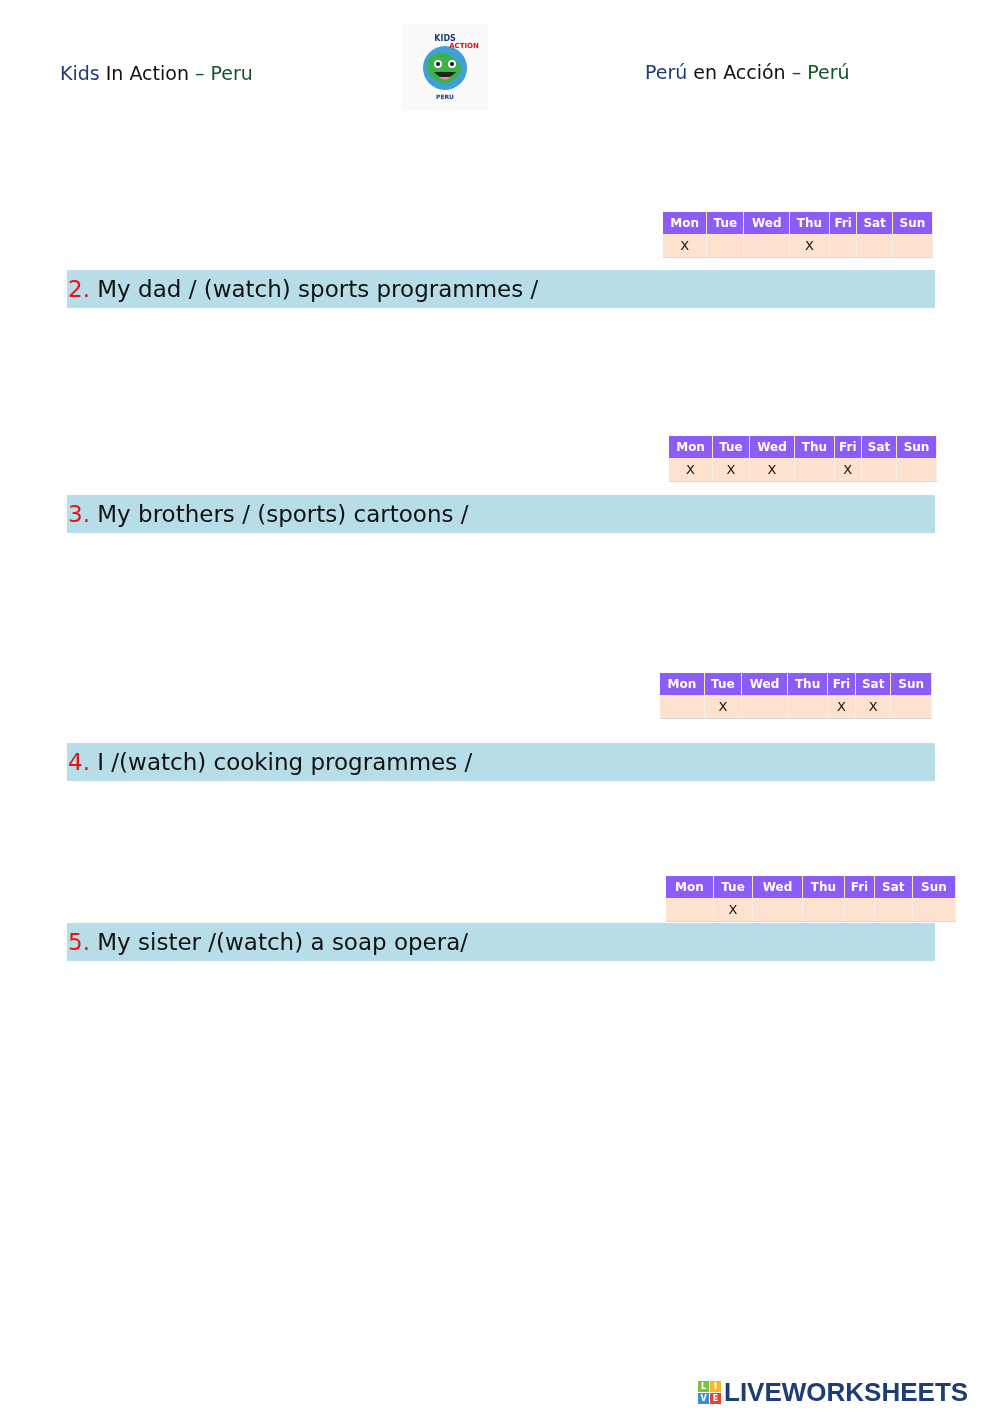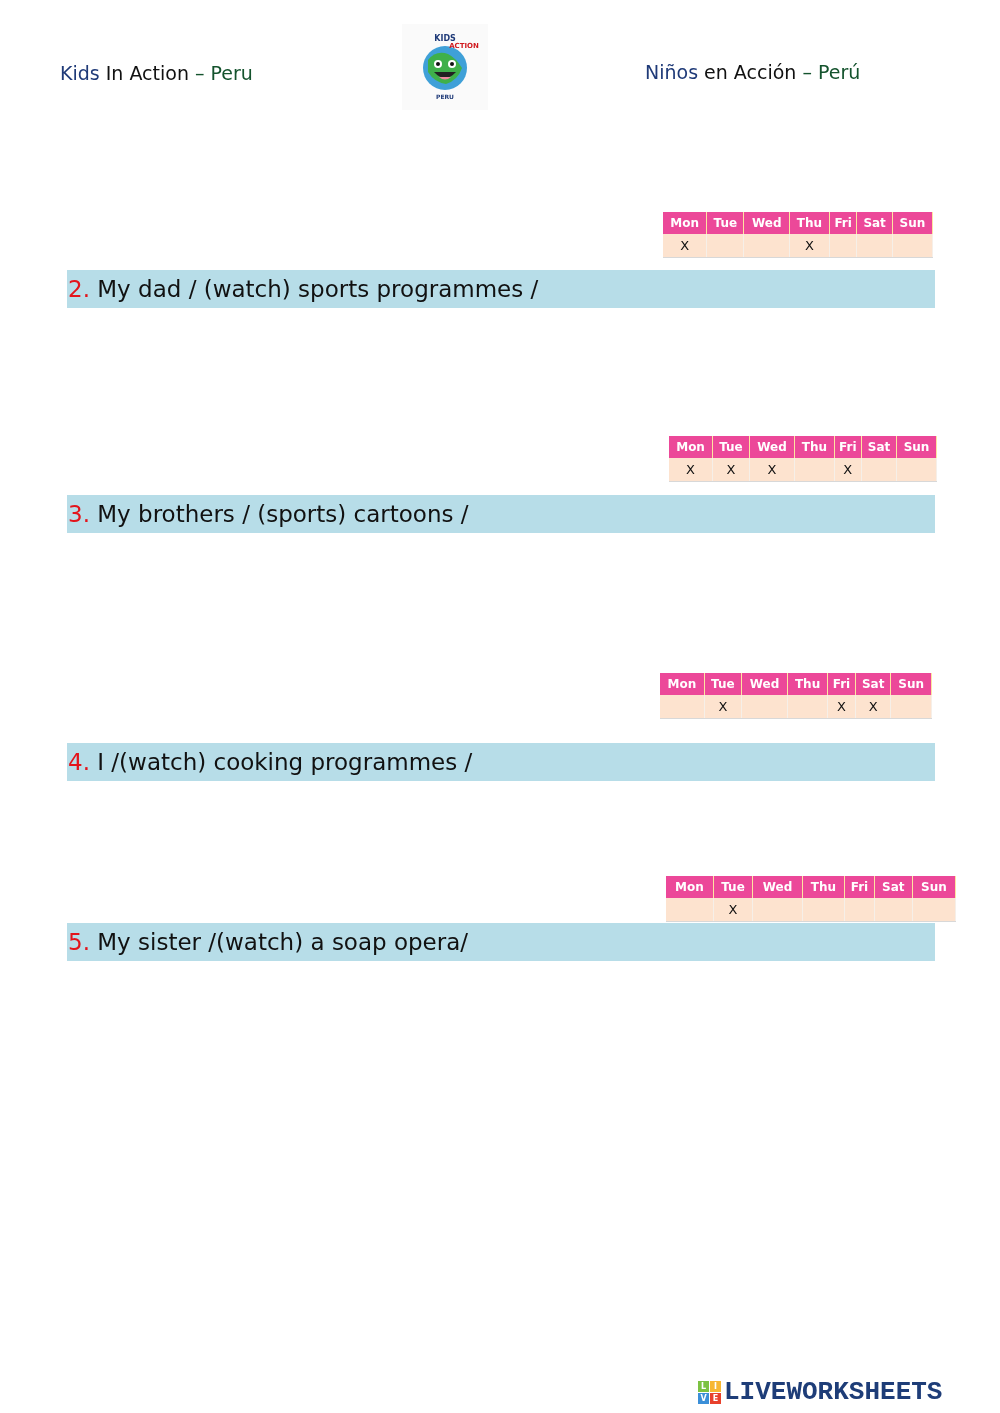--- a/index.html
+++ b/index.html
@@ -3,31 +3,31 @@
 <meta charset="utf-8">
 <style>
   html, body { margin: 0; padding: 0; background: #ffffff; }
   body { width: 1000px; height: 1413px; position: relative; overflow: hidden;
          font-family: "DejaVu Sans", sans-serif; }
   .hdr { position: absolute; font-size: 19px; color: #111; }
   .blue { color: #1f3a78; }
   .red { color: #14532d; }
   .logo { position: absolute; left: 402px; top: 24px; width: 86px; height: 86px; }
   .sched { position: absolute; border-collapse: collapse; font-size: 12px; font-weight: bold; }
-  .sched th { background: #ec4899; color: #fff; height: 22px; padding: 0; text-align: center;
+  .sched th { background: #8b5cf6; color: #fff; height: 22px; padding: 0; text-align: center;
               border-right: 1px solid #fde5a0; font-weight: bold; }
   .sched td { background: #fde3cf; color: #111; height: 23px; padding: 0; text-align: center;
               border-right: 1px solid #f6efe8; border-bottom: 1px solid #d8d8d8; font-weight: normal; font-size: 13px; }
   .bar { position: absolute; left: 67px; width: 868px; height: 38px; background: #b7dde8;
          font-size: 23px; line-height: 38px; color: #111; white-space: nowrap; }
   .bar .num { color: #e3141b; margin-left: 1px; }
   .lw { position: absolute; left: 698px; top: 1377px; height: 30px; display: flex; align-items: center; }
   .lw-icon { display: grid; grid-template-columns: 11px 11px; grid-gap: 1px; margin-right: 3px; }
   .lw-icon span { width: 11px; height: 11px; display: block; font-size: 8px; color: #fff; text-align: center; line-height: 11px; font-weight: bold; }
-  .lw-text { font-size: 26px; font-weight: bold; color: #1e3d78; letter-spacing: 0px; font-family: Liberation Mono, monospace; }
+  .lw-text { font-size: 26px; font-weight: bold; color: #1e3d78; letter-spacing: 0px; font-family: Liberation Sans, sans-serif; }
 </style>
 </head>
 <body>
 
 <div class="hdr" style="left:60px; top:62px;">
   <span class="blue">Kids</span><span> In Action </span><span class="red">– Peru</span>
 </div>
 
 <div class="logo">
   <svg width="86" height="86" viewBox="0 0 86 86">
@@ -40,21 +40,21 @@
       <circle cx="50" cy="40" r="2" fill="#111"></circle>
     <path d="M32 48 Q43 60 54 48 Z" fill="#222"></path>
     <path d="M37 53 Q43 58 49 53" fill="#f08aa0"></path>
     <text x="43" y="17" font-size="8" text-anchor="middle" fill="#1f3a78" font-weight="bold" font-family="DejaVu Sans, sans-serif">KIDS</text>
     <text x="62" y="24" font-size="7" text-anchor="middle" fill="#d0191e" font-weight="bold" font-family="DejaVu Sans, sans-serif">ACTION</text>
     <text x="43" y="75" font-size="6" text-anchor="middle" fill="#1f3a78" font-weight="bold" font-family="DejaVu Sans, sans-serif">PERU</text>
   </svg>
 </div>
 
 <div class="hdr" style="left:645px; top:61px;">
-  <span class="blue">Niños</span><span> en Acción </span><span class="red">– Perú</span>
+  <span class="blue">Perú</span><span> en Acción </span><span class="red">– Perú</span>
 </div>
 
 <table class="sched" style="left:663px; top:212px; width:270px;">
   <tbody>
       <tr>
     <th>Mon</th>
     <th>Tue</th>
     <th>Wed</th>
     <th>Thu</th>
     <th>Fri</th>

